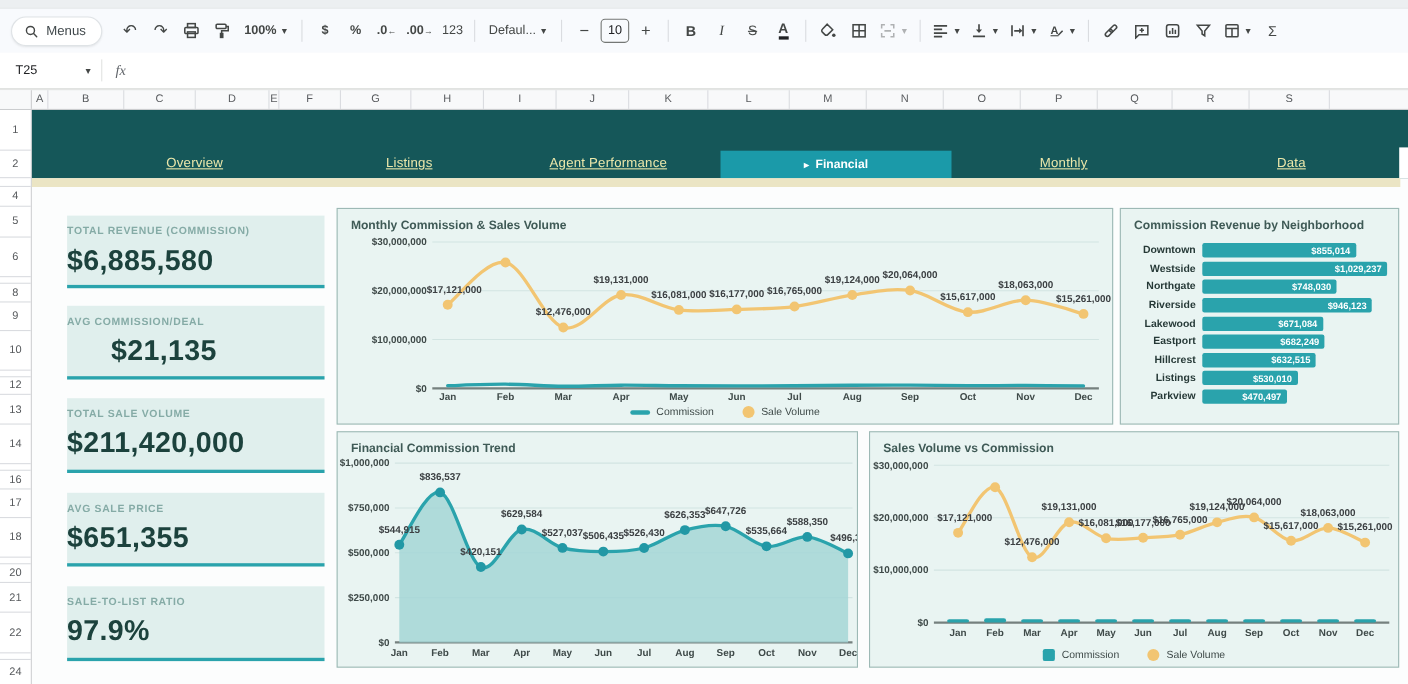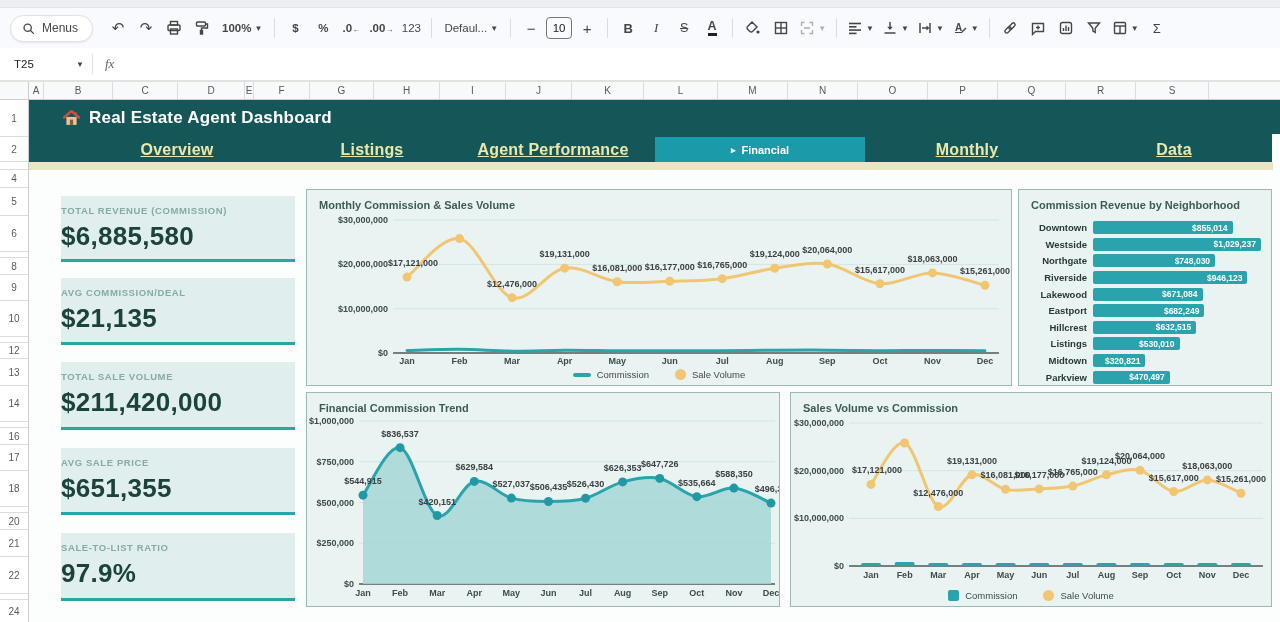--- a/index.html
+++ b/index.html
@@ -40,21 +40,21 @@
   .colh { height:100%; border-right:1px solid #dadce0; display:flex; align-items:center; justify-content:center; font-size:10px; color:#575a5d; cursor:pointer; }
   .rowheaders { left:0; top:100px; width:29px; height:522px; background:#fff; border-right:1px solid #cbcdcf; }
   .rowh { width:100%; border-bottom:1px solid #dadce0; display:flex; align-items:center; justify-content:center; font-size:10px; color:#575a5d; cursor:pointer; }
 
   
   .sheet-bg { left:29px; top:100px; width:1251px; height:522px; background:#fcfdfd; }
   .dash-header { left:29px; top:100px; width:1251px; height:62px; }
   .dash-header .band { position:absolute; inset:0; }
   .notch { position:absolute; right:0; top:34px; width:8px; height:28px; background:#fff; }
   .dash-title { position:absolute; left:34px; top:8px; display:flex; align-items:center; gap:9px; color:#fff; font-size:17px; font-weight:bold; letter-spacing:.2px; }
-  .tab-link { position:absolute; top:41px; transform:translateX(-50%); font-size:16px; font-weight:bold; text-decoration:underline; cursor:pointer; letter-spacing:.2px; }
+  .tab-link { position:absolute; top:41px; transform:translateX(-50%); font-size:12px; font-weight:normal; text-decoration:underline; cursor:pointer; letter-spacing:.2px; }
   .tab-active { position:absolute; left:626px; top:37px; width:210px; height:25px; display:flex; align-items:center; justify-content:center; gap:6px; color:#fff; font-size:11px; font-weight:bold; cursor:pointer; }
   .tab-active .arrow { font-size:9px; }
   .cream-strip { left:29px; top:162px; width:1244px; height:8px; }
 
   .kpi-card { left:61px; width:234px; text-align:left; padding-top:9px; cursor:default; }
   .kpi-label { font-size:9.5px; font-weight:bold; letter-spacing:.6px; }
   .kpi-value { font-size:26px; font-weight:bold; margin-top:5px; letter-spacing:.3px; }
 
   .panel { background:#e9f4f2; border:1px solid #9db9b5; overflow:hidden; }
   .panel-title { position:absolute; left:12px; top:9px; font-size:11px; font-weight:bold; color:#3f5a56; }
@@ -312,48 +312,39 @@
       <div class="rowh" style="height: 37px;">22</div>
       <div class="rowh" style="height: 6px;"></div>
       <div class="rowh" style="height: 23px;">24</div>
     </div>
 
   <div class="abs sheet-bg"></div>
 
   <div class="abs dash-header">
     <div class="band" id="hdr-band" style="background: rgb(21, 87, 89);"></div>
     <div class="notch"></div>
-    <div class="dash-title">
-      <svg width="17" height="16" viewBox="0 0 16 15">
-          <path d="M1 7 L8 1 L15 7" fill="none" stroke="#c94f44" stroke-width="2.4" stroke-linecap="round"></path>
-          <rect x="3.2" y="6.5" width="9.6" height="7.5" fill="#e9c49a"></rect>
-          <rect x="6.5" y="9" width="3" height="5" fill="#8a5a3b"></rect>
-          <rect x="11.2" y="2.2" width="1.8" height="3" fill="#c94f44"></rect>
-        </svg>
-      <span>Real Estate Agent Dashboard</span>
-    </div>
     <span class="tab-link" style="left: 148px; color: rgb(236, 232, 171);" id="tab0">Overview</span>
     <span class="tab-link" style="left: 343px; color: rgb(236, 232, 171);" id="tab1">Listings</span>
     <span class="tab-link" style="left: 524px; color: rgb(236, 232, 171);" id="tab2">Agent Performance</span>
     <div class="tab-active" id="tab3" style="background: rgb(27, 154, 169);">
       <span class="arrow">▸</span>
       <span>Financial</span>
     </div>
     <span class="tab-link" style="left: 938px; color: rgb(236, 232, 171);" id="tab4">Monthly</span>
     <span class="tab-link" style="left: 1145px; color: rgb(236, 232, 171);" id="tab5">Data</span>
   </div>
   <div class="abs cream-strip" id="cream" style="background: rgb(235, 229, 196);"></div>
 
   <div class="abs kpi-card" style="top: 196px; height: 66px; background: rgb(224, 239, 237); border-bottom: 3px solid rgb(42, 163, 172);">
     <div class="kpi-label" style="color: rgb(133, 171, 166);">TOTAL REVENUE (COMMISSION)</div>
     <div class="kpi-value" style="color: rgb(28, 66, 61);">$6,885,580</div>
   </div>
   <div class="abs kpi-card" style="top: 278px; height: 67px; background: rgb(224, 239, 237); border-bottom: 3px solid rgb(42, 163, 172);">
     <div class="kpi-label" style="color: rgb(133, 171, 166);">AVG COMMISSION/DEAL</div>
-    <div class="kpi-value" style="color: rgb(28, 66, 61);">$21,135</div>
+    <div class="kpi-value" style="color: rgb(28, 66, 61); padding-left: 40px;">$21,135</div>
   </div>
   <div class="abs kpi-card" style="top: 362px; height: 68px; background: rgb(224, 239, 237); border-bottom: 3px solid rgb(42, 163, 172);">
     <div class="kpi-label" style="color: rgb(133, 171, 166);">TOTAL SALE VOLUME</div>
     <div class="kpi-value" style="color: rgb(28, 66, 61);">$211,420,000</div>
   </div>
   <div class="abs kpi-card" style="top: 448px; height: 67px; background: rgb(224, 239, 237); border-bottom: 3px solid rgb(42, 163, 172);">
     <div class="kpi-label" style="color: rgb(133, 171, 166);">AVG SALE PRICE</div>
     <div class="kpi-value" style="color: rgb(28, 66, 61);">$651,355</div>
   </div>
   <div class="abs kpi-card" style="top: 533px; height: 68px; background: rgb(224, 239, 237); border-bottom: 3px solid rgb(42, 163, 172);">
@@ -479,28 +470,20 @@
             <div class="nb-bar" style="width: 61.4547%; background: rgb(42, 163, 172);">
               <span class="nb-value">$632,515</span>
             </div>
           </div>
         </div>
         <div class="nb-row">
           <span class="nb-label">Listings</span>
           <div class="nb-track">
             <div class="nb-bar" style="width: 51.4954%; background: rgb(42, 163, 172);">
               <span class="nb-value">$530,010</span>
-            </div>
-          </div>
-        </div>
-        <div class="nb-row">
-          <span class="nb-label">Midtown</span>
-          <div class="nb-track">
-            <div class="nb-bar" style="width: 31.1708%; background: rgb(42, 163, 172);">
-              <span class="nb-value">$320,821</span>
             </div>
           </div>
         </div>
         <div class="nb-row">
           <span class="nb-label">Parkview</span>
           <div class="nb-track">
             <div class="nb-bar" style="width: 45.7132%; background: rgb(42, 163, 172);">
               <span class="nb-value">$470,497</span>
             </div>
           </div>

